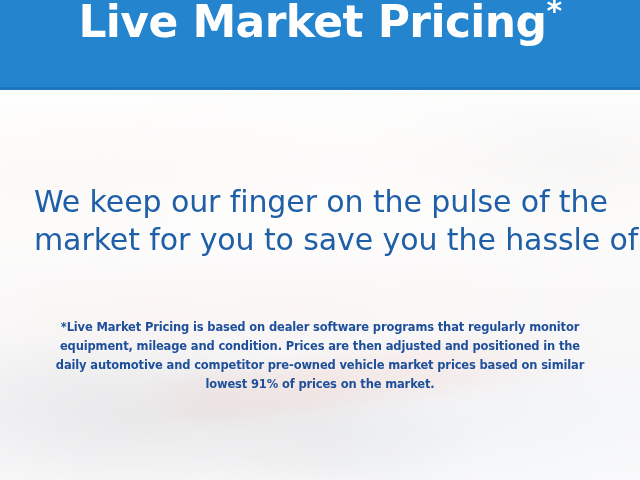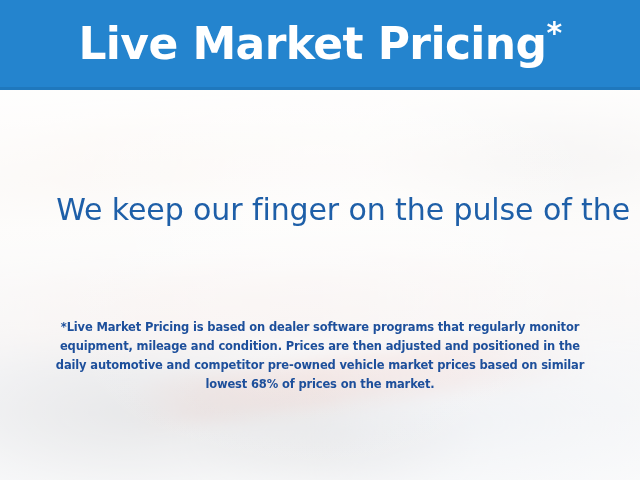--- a/index.html
+++ b/index.html
@@ -174,21 +174,20 @@
   .header-band {
     position: absolute;
     left: 0;
     top: 0;
     width: 640px;
     height: 90px;
     background: #2484ce;
     border-bottom: 3px solid #1f78bd;
     box-sizing: border-box;
     display: flex;
-    align-items: center;
     justify-content: center;
   }
 
   .header-title {
     color: #ffffff;
     font-family: "DejaVu Sans", sans-serif;
     font-weight: bold;
     font-size: 44px;
     letter-spacing: -0.6px;
     line-height: 1;
@@ -210,22 +209,22 @@
     top: 93px;
     width: 640px;
     height: 387px;
   }
 
   .headline {
     position: absolute;
     left: 26px;
     top: 82px;
     width: 588px;
-    margin: 16px;
-    text-align: right;
+    margin: 8px;
+    text-align: left;
     color: #1e5fa8;
     font-family: "DejaVu Sans", sans-serif;
     font-weight: normal;
     font-size: 30px;
     line-height: 38px;
     letter-spacing: -0.1px;
   }
 
   .headline-line {
     display: block;
@@ -272,23 +271,24 @@
   </div>
 
   <div class="header-band">
     <h1 class="header-title"><span>Live Market Pricing</span><span class="asterisk">*</span></h1>
   </div>
 
   <div class="content">
 
     <p class="headline">
       <span class="headline-line">We keep our finger on the pulse of the</span>
+      <span class="headline-line">market for you to save you the hassle of</span>
     </p>
 
     <p class="disclaimer">
       <span class="disclaimer-line">*Live Market Pricing is based on dealer software programs that regularly monitor</span>
       <span class="disclaimer-line">equipment, mileage and condition. Prices are then adjusted and positioned in the</span>
       <span class="disclaimer-line">daily automotive and competitor pre-owned vehicle market prices based on similar</span>
-      <span class="disclaimer-line">lowest 68% of prices on the market.</span>
+      <span class="disclaimer-line">lowest 91% of prices on the market.</span>
     </p>
 
   </div>
 </div>
 
 </body></html>

